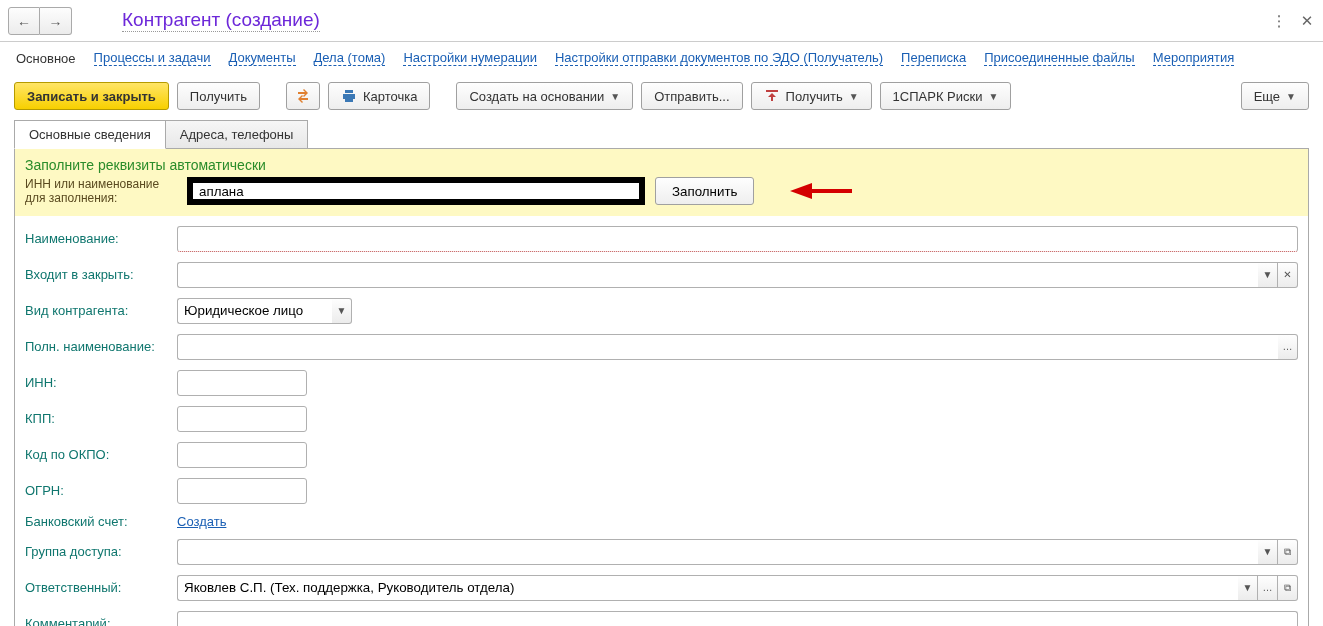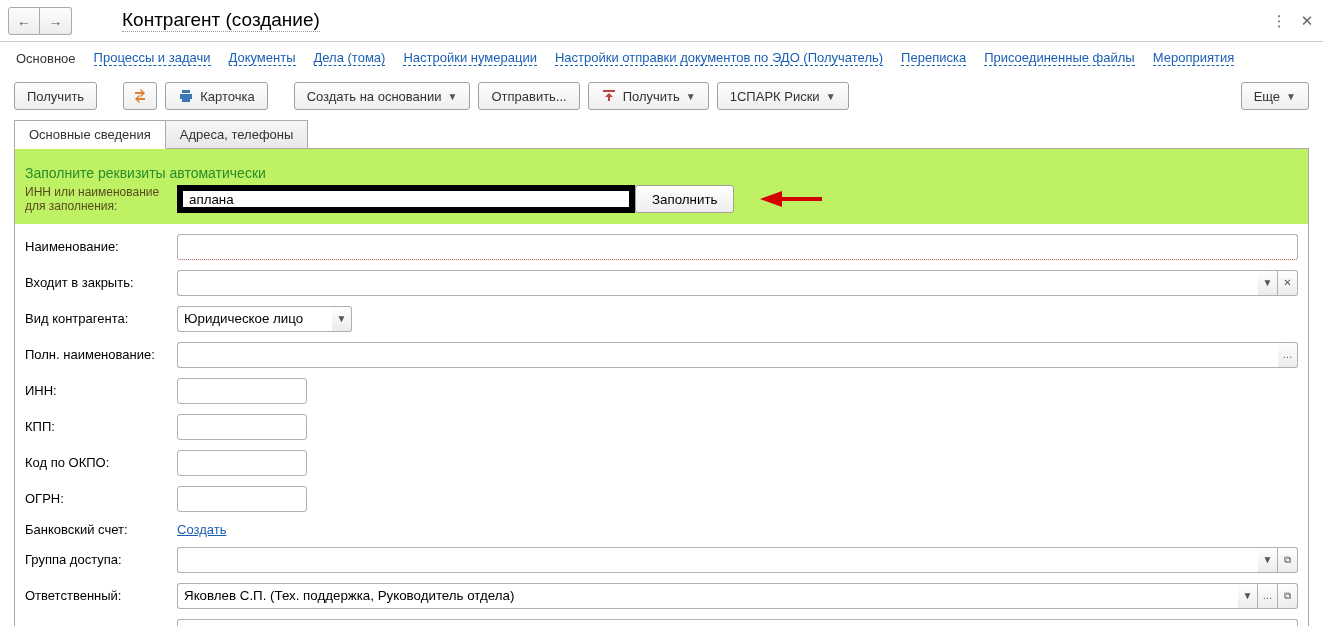--- a/index.html
+++ b/index.html
@@ -22,21 +22,21 @@
   .nav-btn {
     width: 32px; height: 28px;
     border: 1px solid #aaa;
     background: linear-gradient(#fdfdfd,#ececec);
     display:flex; align-items:center; justify-content:center;
     font-size: 14px; color:#555;
     cursor:pointer;
   }
   .nav-btn:first-child { border-radius:3px 0 0 3px; }
   .nav-btn:last-child { border-radius:0 3px 3px 0; border-left:none; }
-  .window-title { font-size: 19px; font-weight:400; color:#000000; border-bottom: 1px dotted #999;}
+  .window-title { font-size: 19px; font-weight:400; color:#6d28d9; border-bottom: 1px dotted #999;}
   .window-actions { margin-left:auto; display:flex; gap:12px; align-items:center;}
   .win-action { width:16px; height:16px; display:flex;align-items:center;justify-content:center;cursor:pointer;color:#666;font-size:15px;}
   .nav-tabs {
     display:flex; gap:18px; padding: 8px 16px 14px 16px; align-items:center;
   }
   .nav-tab {
     color:#1a5fb4; cursor:pointer; border-bottom:1px dashed #1a5fb4;text-align:center;
   }
   .nav-tab.active {
     color:#333; border-bottom:none; font-weight:400;
@@ -80,42 +80,42 @@
     border-bottom-color:#fff;
     z-index:2;
   }
   .inner-panel {
     border:1px solid #aaa;
     margin-top:-1px;
     padding:0;
   }
 
   .banner {
-    background:#bef264;
-    padding:16px 10px 10px 10px;
+    background:#fef9c3;
+    padding:8px 10px 10px 10px;
   }
   .banner-title { color:#2a8c2a; font-size:14px; margin-bottom:4px;}
-  .banner-row { display:flex; align-items:center; }
+  .banner-row { display:flex; align-items:center; gap:10px;}
   .banner-label { width:152px; color:#5a4a20; font-size:12px; line-height:1.2;}
   .banner-input {
     width:458px; height:28px; padding:2px 6px;
     border:6px solid #000000; background:#fff;
     outline:none;
   }
   .banner-btn {
     height:28px; padding:0 16px;
     border:1px solid #a0a0a0; background:linear-gradient(#fefefe,#eeeeee);
     border-radius:3px; cursor:pointer;
   }
   .arrow { margin-left:18px; display:flex; align-items:center;}
   .arrow svg { display:block; }
 
   .form-body { padding:10px 10px 0 10px; }
   .form-row { display:flex; align-items:center; margin-bottom:10px; }
-  .form-label { width:152px; color:#000000; }
+  .form-label { width:152px; color:#0f766e; }
   .form-control {
     height:26px; border:1px solid #b0b0b0; border-radius:3px;
     padding:2px 6px; background:#fff;
   }
   .fc-full { flex:1; }
   .fc-short { width:130px; }
   .fc-med { width:170px; }
   .under-red { border-bottom:1px dotted #c05050; border-top:1px solid #b0b0b0; border-left:1px solid #b0b0b0; border-right:1px solid #b0b0b0;}
   .combo-wrap { display:flex; }
   .combo-wrap .form-control { border-radius:3px 0 0 3px;}
@@ -153,20 +153,21 @@
   <span class="nav-tab">Документы</span>
   <span class="nav-tab">Дела (тома)</span>
   <span class="nav-tab">Настройки нумерации</span>
   <span class="nav-tab">Настройки отправки документов по ЭДО (Получатель)</span>
   <span class="nav-tab">Переписка</span>
   <span class="nav-tab">Присоединенные файлы</span>
   <span class="nav-tab">Мероприятия</span>
 </div>
 
 <div class="toolbar">
+  <button class="btn btn-primary">Записать и закрыть</button>
   <button class="btn">Получить</button>
   <div style="width:10px"></div>
   <button class="btn" style="padding:0 8px;">
     <span class="ico">
       <svg class="swap" viewBox="0 0 16 16" width="16" height="16">
           <path d="M3 4h7l-2-2 1-1 4 4-4 4-1-1 2-2H3zM13 12H6l2 2-1 1-4-4 4-4 1 1-2 2h7z"></path>
         </svg>
     </span>
   </button>
   <button class="btn">

